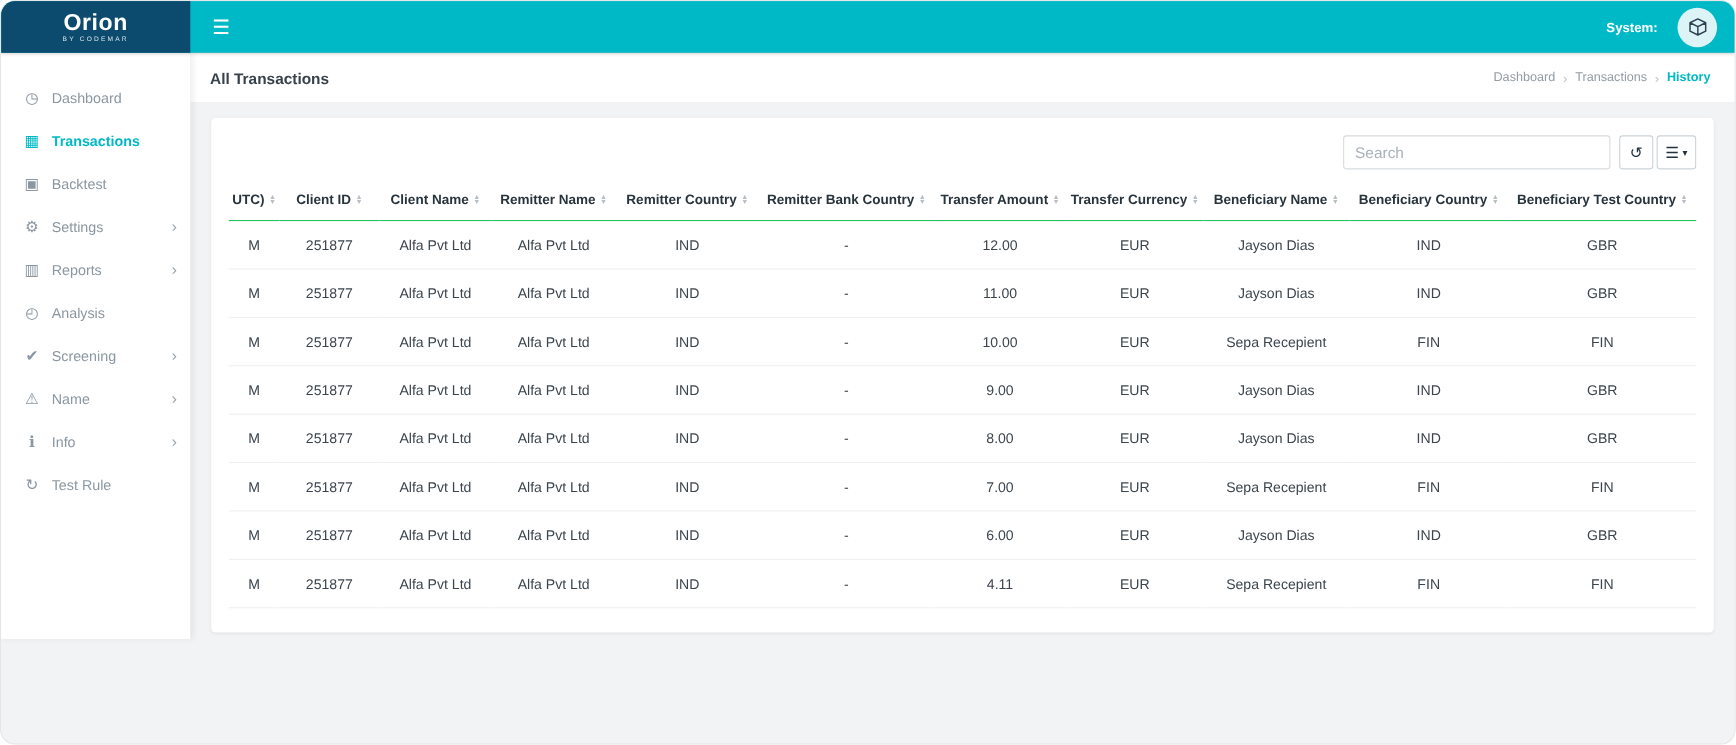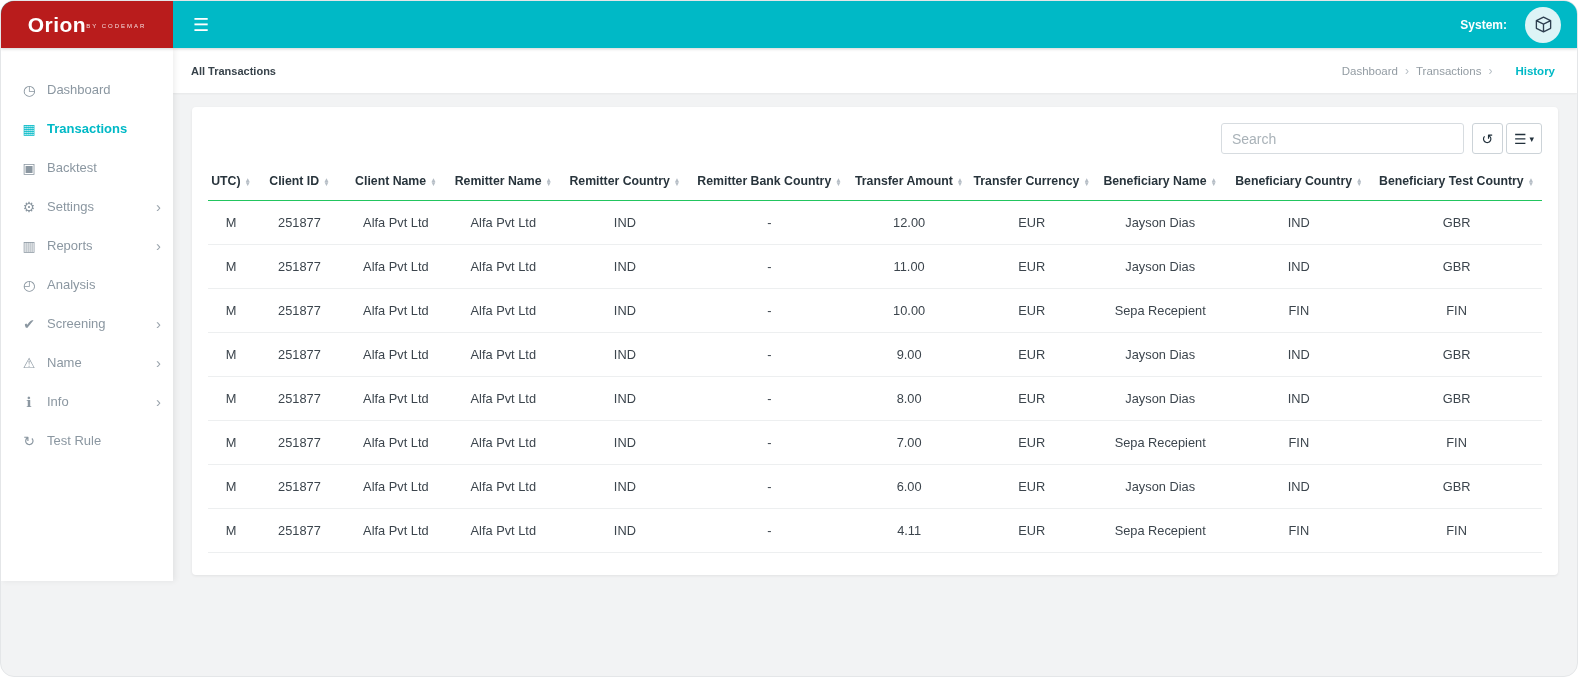--- a/index.html
+++ b/index.html
@@ -5,44 +5,44 @@
   html,body{margin:0;padding:0;background:#ffffff;font-family:"Liberation Sans","DejaVu Sans",sans-serif;}
   *{box-sizing:border-box;}
 
   .screen{
     width:1578px;height:677px;margin:0 auto;position:relative;
     background:#f2f3f4;border:1px solid #e4e6e8;border-radius:14px;overflow:hidden;
   }
 
   
   .topbar{height:47px;background:#00b9c6;display:flex;align-items:center;box-shadow:0 1px 3px rgba(0,0,0,.18);position:relative;z-index:5;}
-  .logo-box{width:172px;height:100%;background:#b91c1c;display:flex;flex-direction:row;align-items:center;justify-content:center;line-height:1;}
+  .logo-box{width:172px;height:100%;background:#0c4a6e;display:flex;flex-direction:column;align-items:center;justify-content:center;line-height:1;}
   .brand-name{color:#ffffff;font-size:21px;font-weight:bold;letter-spacing:.5px;}
   .brand-sub{color:rgba(255,255,255,.85);font-size:6px;letter-spacing:2px;margin-top:2px;text-transform:uppercase;}
   .hamburger{background:none;border:none;color:#ffffff;font-size:18px;margin-left:14px;cursor:pointer;padding:4px 6px;line-height:1;}
   .topbar-spacer{flex:1;}
   .system-label{color:#ffffff;font-weight:bold;font-size:12px;margin-right:18px;}
   .avatar-btn{width:36px;height:36px;border-radius:50%;background:#ddf4f6;border:none;display:flex;align-items:center;justify-content:center;margin-right:16px;cursor:pointer;padding:0;}
 
   
   .app-row{display:flex;height:533px;align-items:stretch;}
   .sidebar{width:172px;background:#ffffff;box-shadow:2px 0 6px rgba(0,0,0,.07);padding-top:22px;flex-shrink:0;position:relative;z-index:4;}
   .side-item{display:flex;align-items:center;height:39px;padding:0 12px 0 18px;color:#8b97a1;font-size:13px;cursor:pointer;}
   .side-item .si-icon{width:20px;font-size:14px;margin-right:8px;text-align:center;flex-shrink:0;}
   .side-item .si-label{white-space:nowrap;}
   .side-item .si-chevron{margin-left:auto;color:#9aa4ac;font-size:15px;}
   .side-item.active{color:#00b9c6;font-weight:bold;}
 
   
   .main{flex:1;display:flex;flex-direction:column;min-width:0;}
   .page-header{height:45px;background:#ffffff;display:flex;align-items:center;justify-content:space-between;padding:0 22px 0 18px;box-shadow:0 1px 2px rgba(0,0,0,.05);}
-  .page-title{font-size:11px;font-weight:bold;color:#37424a;}
+  .page-title{font-size:14px;font-weight:bold;color:#37424a;}
   .breadcrumb{display:flex;align-items:center;gap:7px;font-size:11.5px;}
   .bc-item{color:#939ca3;cursor:pointer;}
-  .bc-item.active{color:#00b9c6;font-weight:bold;cursor:default;margin-left:16px;}
+  .bc-item.active{color:#00b9c6;font-weight:bold;cursor:default;}
   .bc-sep{color:#b9c1c7;font-size:12px;}
 
   .content{flex:1;padding:14px 19px 6px;min-height:0;}
   .card{background:#ffffff;border-radius:4px;box-shadow:0 1px 3px rgba(0,0,0,.07);height:100%;padding:16px 16px 0;overflow:hidden;display:flex;flex-direction:column;}
   .card-subtitle{color:#9aa3ab;font-size:13px;margin:4px 0 16px 2px;}
 
   .toolbar{display:flex;justify-content:flex-end;align-items:center;margin-bottom:8px;}
   .search-input{width:243px;height:31px;border:1px solid #d7dce0;border-radius:3px;padding:0 10px;font-size:14px;color:#4a545c;outline:none;font-family:inherit;}
   .search-input::placeholder{color:#a9b2b8;}
   .tool-group{display:flex;gap:3px;margin-left:8px;}

